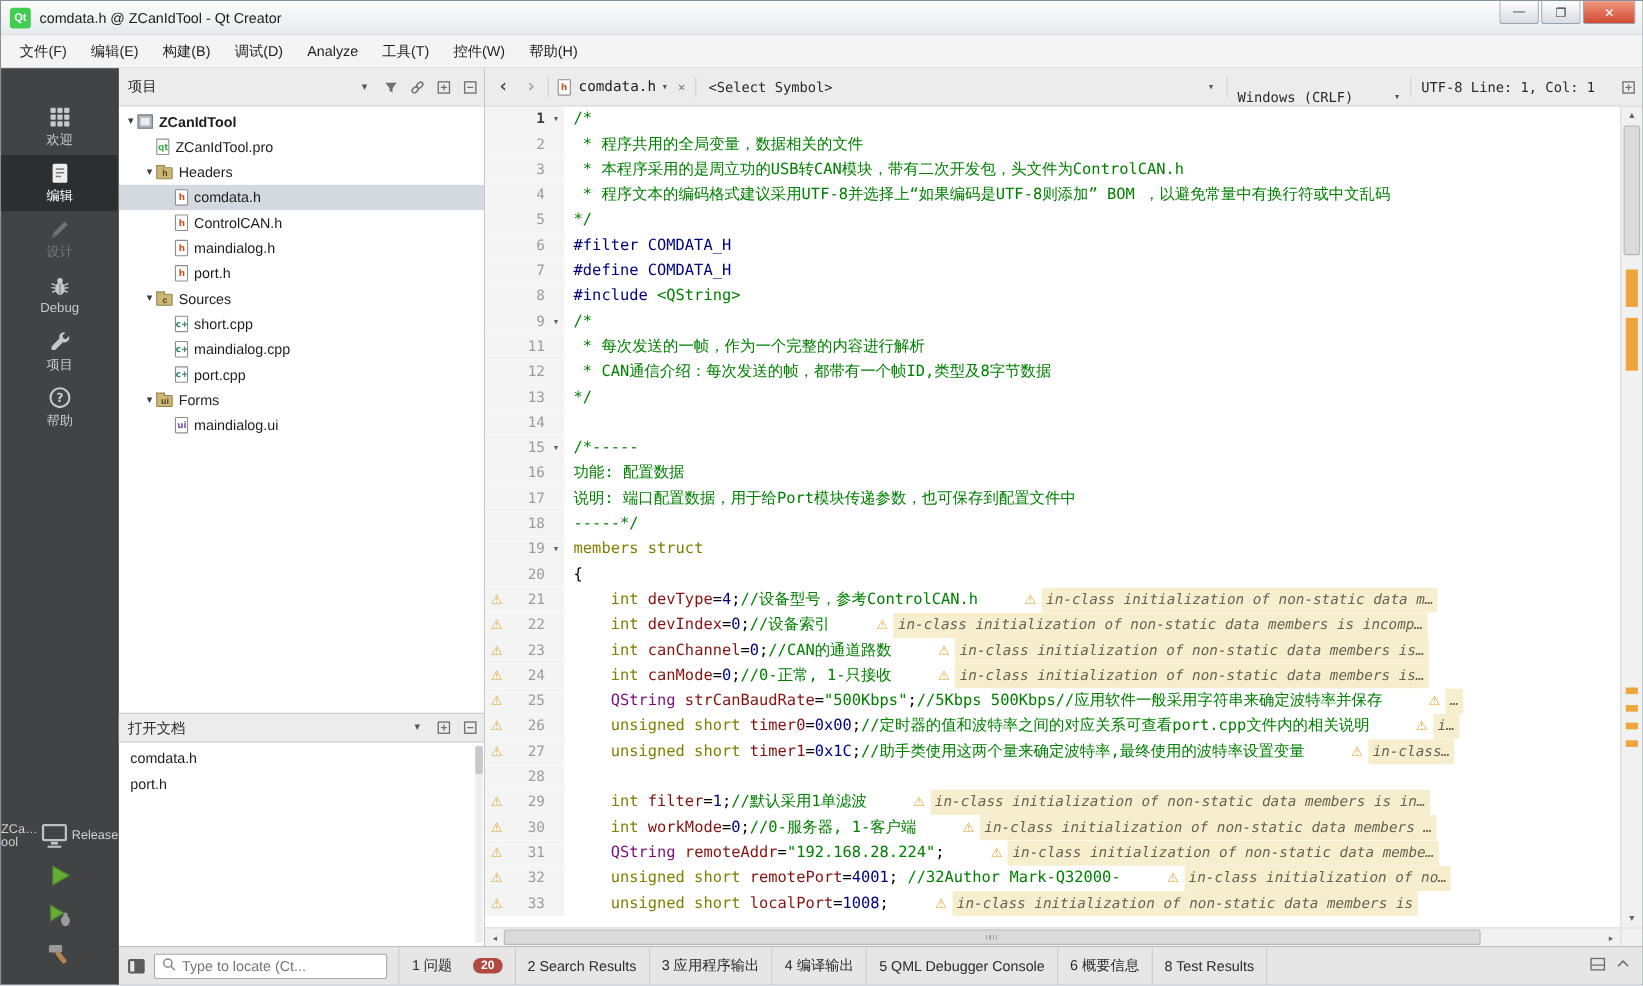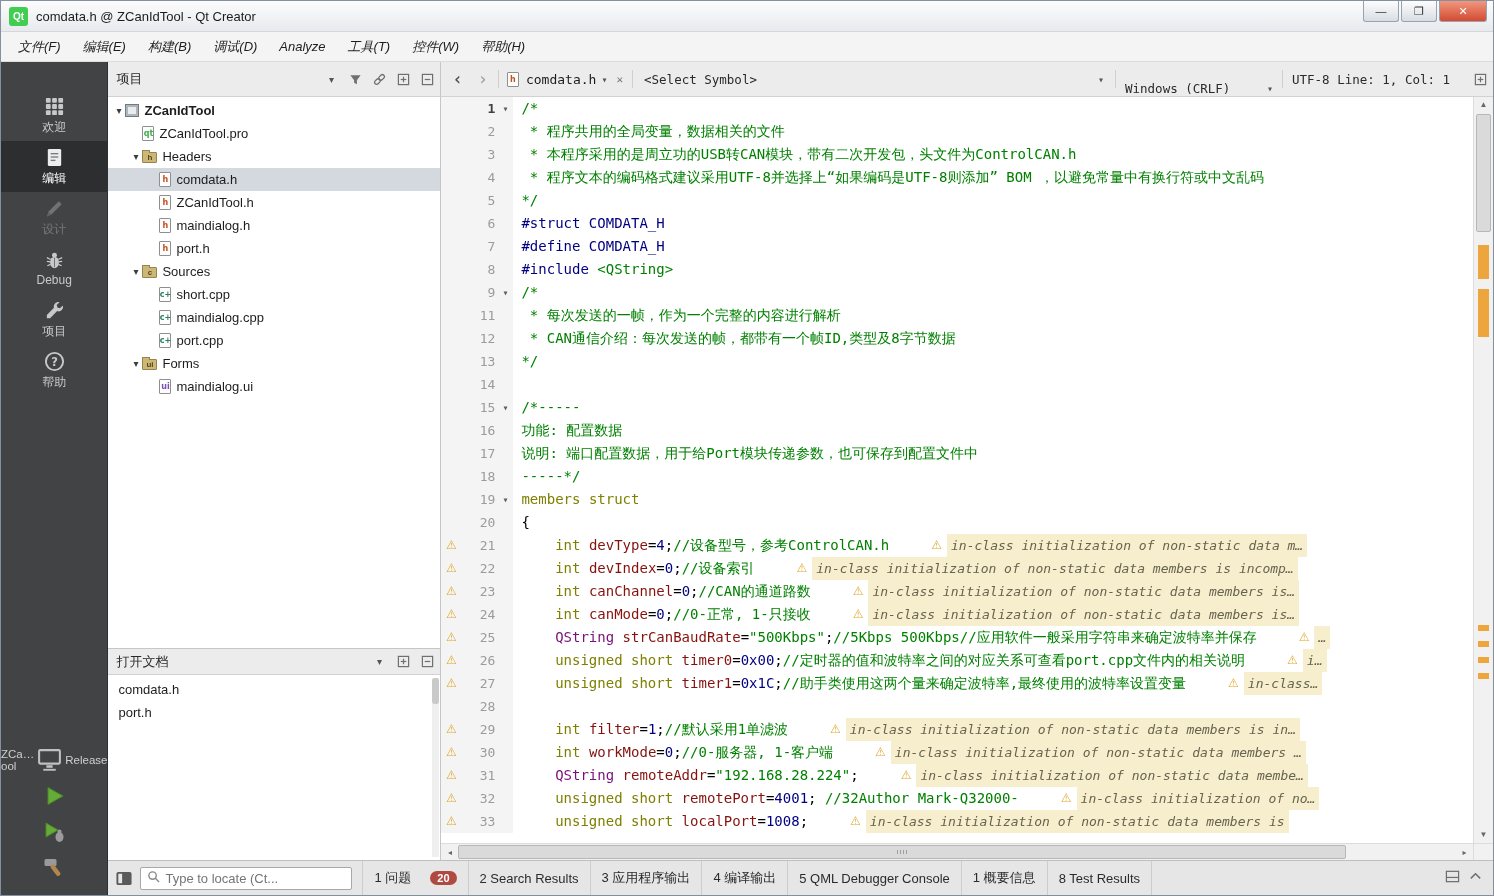--- a/index.html
+++ b/index.html
@@ -10,21 +10,21 @@
 
 .titlebar { flex:0 0 31px; background:linear-gradient(#fcfcfc,#e7eaee); display:flex; align-items:center; padding-left:8px; border-bottom:1px solid #d6d6d6; }
 .app-icon { width:19px; height:19px; border-radius:3px; background:#41cd52; color:#fff; font-weight:bold; font-size:10px; display:flex; align-items:center; justify-content:center; margin-right:8px; }
 .title-text { font-size:13px; color:#1c1c1c; }
 .win-buttons { margin-left:auto; display:flex; align-self:flex-start; padding-right:6px; }
 .win-btn { width:36px; height:21px; display:flex; align-items:center; justify-content:center; font-size:11px; color:#333; border:1px solid #98a3b2; border-top:none; border-radius:0 0 3px 3px; background:linear-gradient(#fdfdfd,#d8dde3); margin-left:2px; }
 .win-btn.close { width:48px; background:linear-gradient(#f0987f,#d24a31); color:#fff; font-weight:bold; }
 
 
 .menubar { flex:0 0 30px; background:#f4f4f4; display:flex; align-items:center; padding-left:6px; border-bottom:1px solid #dcdcdc; }
-.menu-item { padding:5px 11px; font-size:13px; color:#1e1e1e;font-style:italic; }
+.menu-item { padding:5px 11px; font-size:13px; color:#1e1e1e; }
 
 
 .main { flex:1; display:flex; min-height:0; }
 
 
 .mode-bar { flex:0 0 85px; background:#414345; display:flex; flex-direction:column; border-right:1px solid #2e2f30; }
 .mode-list { padding-top:28px; }
 .mode-item { height:51px; display:flex; flex-direction:column; align-items:center; justify-content:center; gap:2px; color:#c9c9c9; font-size:12px; }
 .mode-item.selected { background:#2c2e30; color:#fff; }
 .mode-item.disabled { opacity:.38; }
@@ -360,21 +360,21 @@
                 <span class="t-icon ti-doc">
                   <span style="color: rgb(196, 81, 29);">h</span>
                 </span>
                 <span class="tree-label">comdata.h</span>
               </div>
               <div class="tree-row" style="padding-left: 38px;">
                 <span class="tree-arrow"></span>
                 <span class="t-icon ti-doc">
                   <span style="color: rgb(196, 81, 29);">h</span>
                 </span>
-                <span class="tree-label">ZCanIdTool.h</span>
+                <span class="tree-label">ControlCAN.h</span>
               </div>
               <div class="tree-row" style="padding-left: 38px;">
                 <span class="tree-arrow"></span>
                 <span class="t-icon ti-doc">
                   <span style="color: rgb(196, 81, 29);">h</span>
                 </span>
                 <span class="tree-label">maindialog.h</span>
               </div>
               <div class="tree-row" style="padding-left: 38px;">
                 <span class="tree-arrow"></span>
@@ -456,21 +456,21 @@
         </div>
 
         <div class="editor-col">
           <div class="editor-main">
             <div class="editor-code">
                 <div class="code-row"><span class="gutter"><span class="g-warn"></span><span class="g-num cur">1</span><span class="g-fold">▾</span></span><span class="code-text"><span class="tk-cmt">/*</span></span></div>
                 <div class="code-row"><span class="gutter"><span class="g-warn"></span><span class="g-num">2</span><span class="g-fold"></span></span><span class="code-text"><span class="tk-cmt"> * 程序共用的全局变量，数据相关的文件</span></span></div>
                 <div class="code-row"><span class="gutter"><span class="g-warn"></span><span class="g-num">3</span><span class="g-fold"></span></span><span class="code-text"><span class="tk-cmt"> * 本程序采用的是周立功的USB转CAN模块，带有二次开发包，头文件为ControlCAN.h</span></span></div>
                 <div class="code-row"><span class="gutter"><span class="g-warn"></span><span class="g-num">4</span><span class="g-fold"></span></span><span class="code-text"><span class="tk-cmt"> * 程序文本的编码格式建议采用UTF-8并选择上“如果编码是UTF-8则添加” BOM ，以避免常量中有换行符或中文乱码</span></span></div>
                 <div class="code-row"><span class="gutter"><span class="g-warn"></span><span class="g-num">5</span><span class="g-fold"></span></span><span class="code-text"><span class="tk-cmt">*/</span></span></div>
-                <div class="code-row"><span class="gutter"><span class="g-warn"></span><span class="g-num">6</span><span class="g-fold"></span></span><span class="code-text"><span class="tk-pre">#struct COMDATA_H</span></span></div>
+                <div class="code-row"><span class="gutter"><span class="g-warn"></span><span class="g-num">6</span><span class="g-fold"></span></span><span class="code-text"><span class="tk-pre">#filter COMDATA_H</span></span></div>
                 <div class="code-row"><span class="gutter"><span class="g-warn"></span><span class="g-num">7</span><span class="g-fold"></span></span><span class="code-text"><span class="tk-pre">#define COMDATA_H</span></span></div>
                 <div class="code-row"><span class="gutter"><span class="g-warn"></span><span class="g-num">8</span><span class="g-fold"></span></span><span class="code-text"><span class="tk-pre">#include </span><span class="tk-str">&lt;QString&gt;</span></span></div>
                 <div class="code-row"><span class="gutter"><span class="g-warn"></span><span class="g-num">9</span><span class="g-fold">▾</span></span><span class="code-text"><span class="tk-cmt">/*</span></span></div>
                 <div class="code-row"><span class="gutter"><span class="g-warn"></span><span class="g-num">11</span><span class="g-fold"></span></span><span class="code-text"><span class="tk-cmt"> * 每次发送的一帧，作为一个完整的内容进行解析</span></span></div>
                 <div class="code-row"><span class="gutter"><span class="g-warn"></span><span class="g-num">12</span><span class="g-fold"></span></span><span class="code-text"><span class="tk-cmt"> * CAN通信介绍：每次发送的帧，都带有一个帧ID,类型及8字节数据</span></span></div>
                 <div class="code-row"><span class="gutter"><span class="g-warn"></span><span class="g-num">13</span><span class="g-fold"></span></span><span class="code-text"><span class="tk-cmt">*/</span></span></div>
                 <div class="code-row"><span class="gutter"><span class="g-warn"></span><span class="g-num">14</span><span class="g-fold"></span></span><span class="code-text"></span></div>
                 <div class="code-row"><span class="gutter"><span class="g-warn"></span><span class="g-num">15</span><span class="g-fold">▾</span></span><span class="code-text"><span class="tk-cmt">/*-----</span></span></div>
                 <div class="code-row"><span class="gutter"><span class="g-warn"></span><span class="g-num">16</span><span class="g-fold"></span></span><span class="code-text"><span class="tk-cmt">功能: 配置数据</span></span></div>
                 <div class="code-row"><span class="gutter"><span class="g-warn"></span><span class="g-num">17</span><span class="g-fold"></span></span><span class="code-text"><span class="tk-cmt">说明: 端口配置数据，用于给Port模块传递参数，也可保存到配置文件中</span></span></div>
@@ -542,21 +542,21 @@
             <div class="sb-btn">
               <span>3 应用程序输出</span>
             </div>
             <div class="sb-btn">
               <span>4 编译输出</span>
             </div>
             <div class="sb-btn">
               <span>5 QML Debugger Console</span>
             </div>
             <div class="sb-btn">
-              <span>1 概要信息</span>
+              <span>6 概要信息</span>
             </div>
             <div class="sb-btn">
               <span>8 Test Results</span>
             </div>
           </div>
         <div class="sb-right">
           <span><svg viewBox="0 0 16 16">
                 <rect x="1.5" y="2.5" width="13" height="11" fill="none" stroke="#6f6f6f" stroke-width="1.3"></rect>
                 <line x1="1.5" y1="9" x2="14.5" y2="9" stroke="#6f6f6f" stroke-width="1.3"></line>
               </svg></span>

